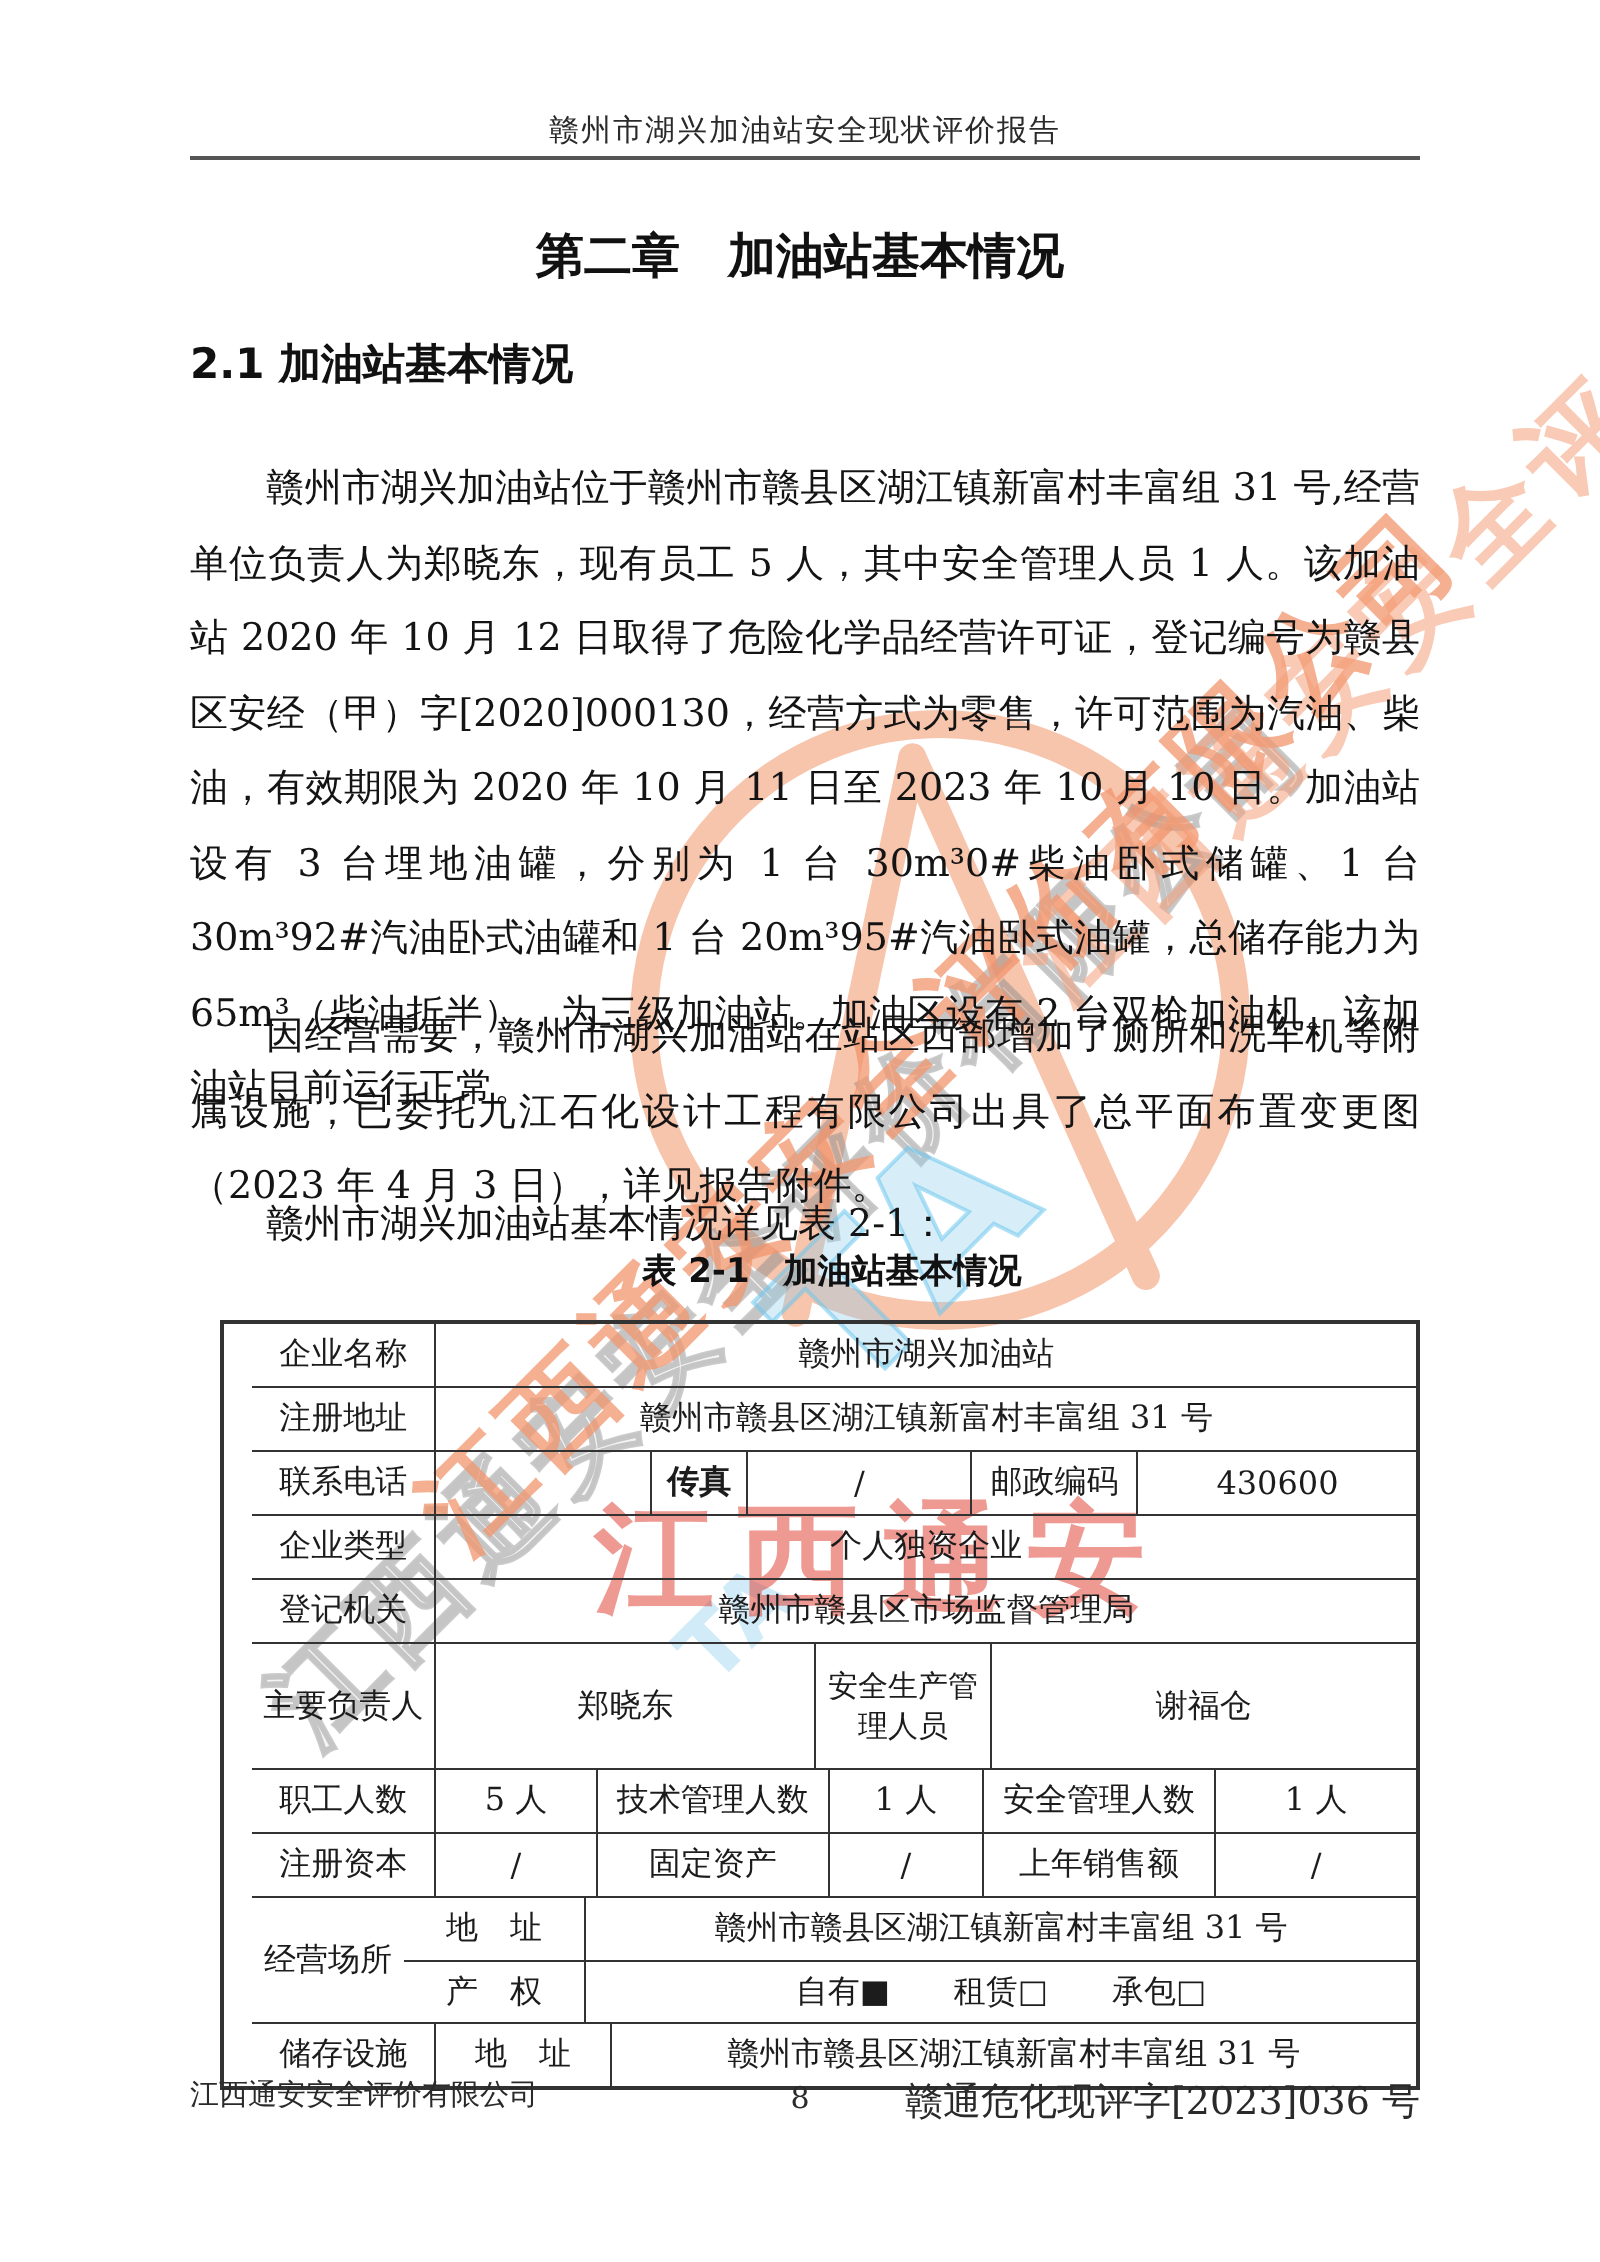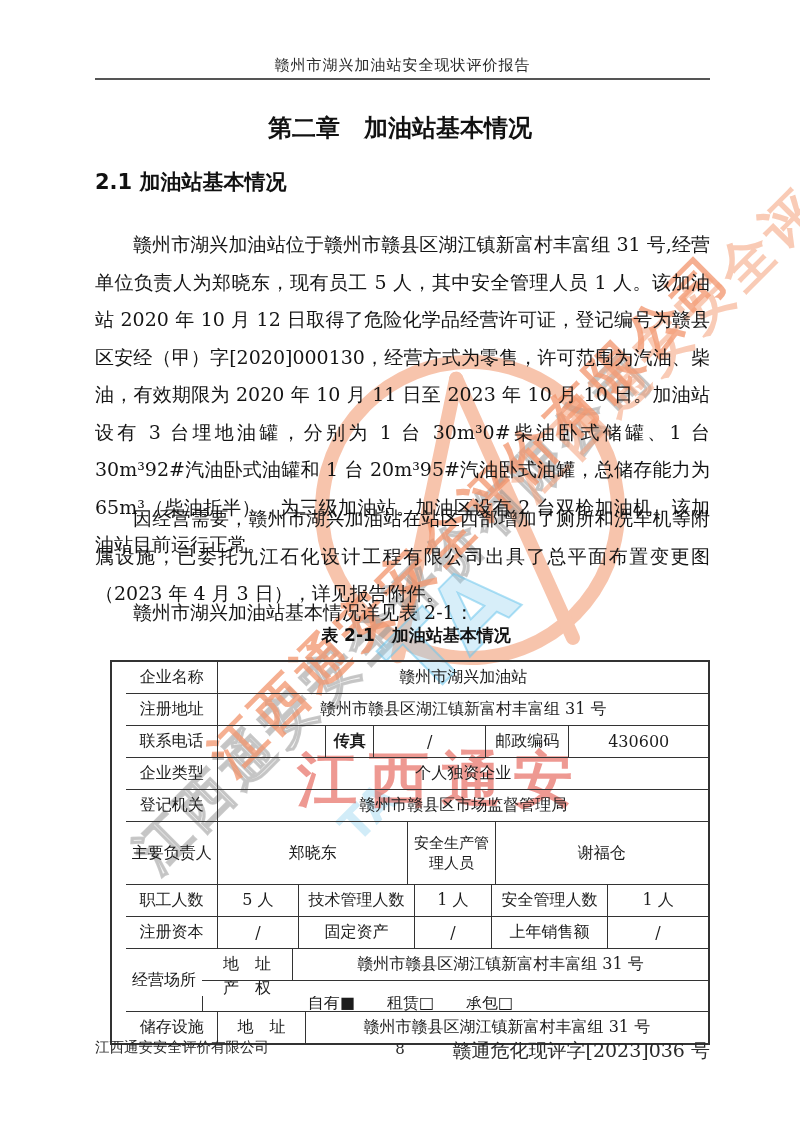--- a/index.html
+++ b/index.html
@@ -61,21 +61,21 @@
   .h62{height:62px;}
   .w94{width:94px;}  .w506{width:506px;}
   .w111{width:111px;}.w50{width:50px;font-weight:bold;} .w115{width:115px;}
   .w86{width:86px;}  .w144{width:144px;}
   .w196{width:196px;}.w90{width:90px;} .w220{width:220px;}
   .w83{width:83px;}  .w120{width:120px;}.w79{width:79px;} .w104{width:104px;}
   .w416{width:416px;}
   .wrapcell{font-size:15px;line-height:1.35;padding:0 5px;}
   .vsplit{display:flex;flex-direction:column;width:506px;}
   .vsplit .sub{display:flex;height:31px;box-sizing:border-box;}
-  .vsplit .sub + .sub{border-top:1.5px solid #333;flex-direction:column;}
+  .vsplit .sub + .sub{border-top:1.5px solid #333;}
   
   .footer-company{position:absolute;left:95px;top:1038px;font-size:14.5px;color:#2a2a2a;}
   .footer-page{position:absolute;left:0;top:1040px;width:800px;text-align:center;font-size:15px;color:#2a2a2a;}
   .footer-doc{position:absolute;left:95px;top:1038px;width:615px;text-align:right;font-size:19px;color:#2a2a2a;}
   
   .wm{position:absolute;left:0;top:0;width:800px;height:1131px;pointer-events:none;}
   .wm-logo{position:absolute;left:0;top:0;}
   .wm-diag{
     position:absolute;white-space:nowrap;
     font-family:"DejaVu Sans","Liberation Sans",sans-serif;

